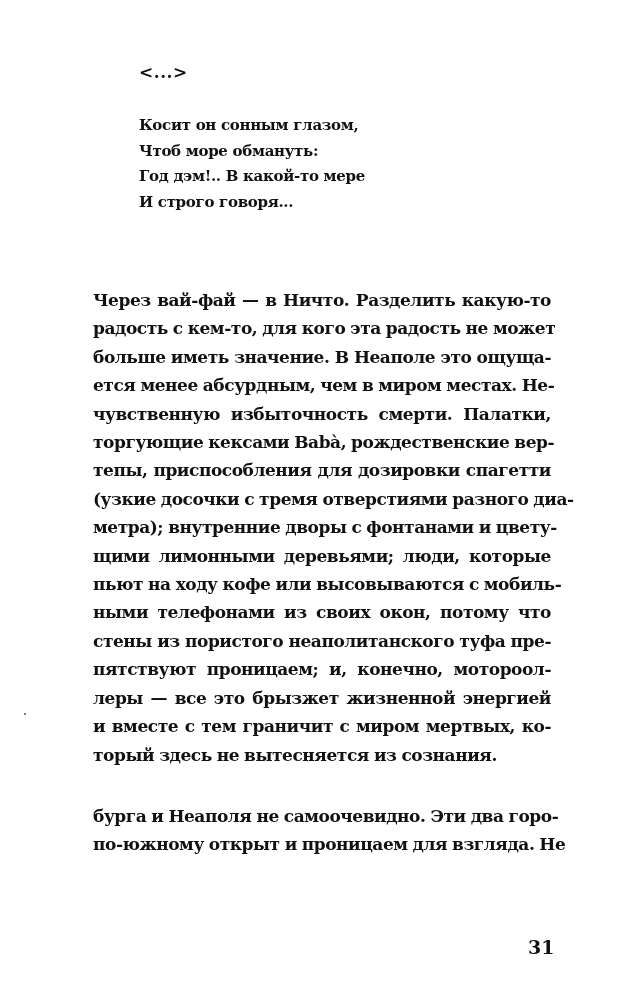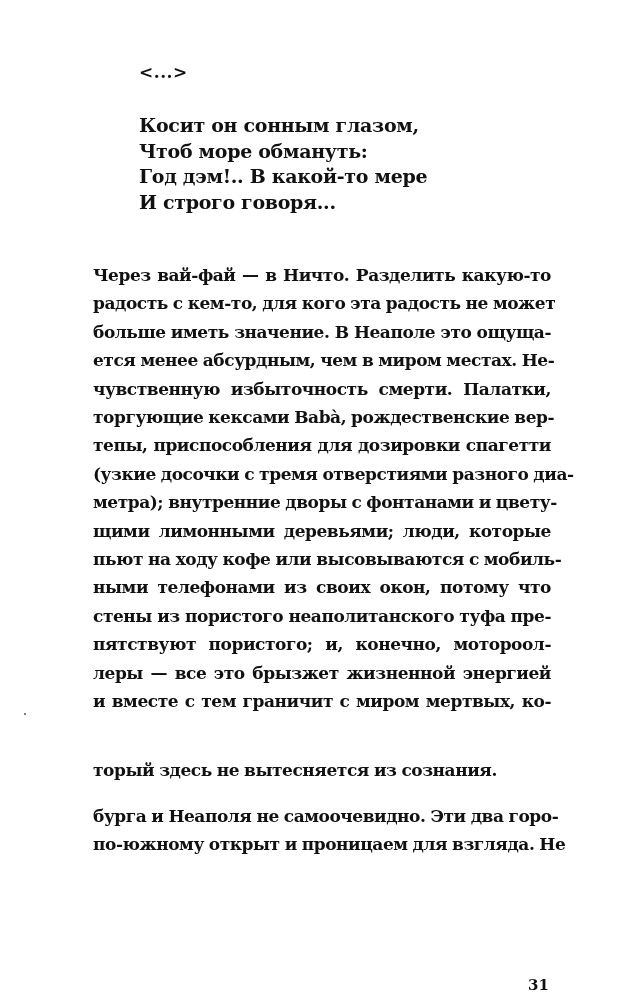--- a/index.html
+++ b/index.html
@@ -26,21 +26,21 @@
       left: 139px;
       top: 62px;
       font-size: 17px;
       font-weight: bold;
       letter-spacing: 0.5px;
     }
     .poem {
       position: absolute;
       left: 139px;
       top: 113px;
-      font-size: 19px;
+      font-size: 15px;
       font-weight: bold;
       line-height: 25.5px;
       letter-spacing: -0.3px;
     }
     .poem .line { display: block; white-space: nowrap; }
     .para {
       position: absolute;
       left: 93px;
       width: 458px;
       font-size: 17px;
@@ -51,30 +51,29 @@
     }
     .para .line {
       display: block;
       white-space: nowrap;
       text-align: justify;
       text-align-last: justify;
       overflow: visible;
     }
     .para .line.last {
       text-align-last: left;
-      margin-top: 40px;
     }
-    .para1 { top: 261px; }
+    .para1 { top: 286px; }
     .para2 { top: 802px; }
     .italic { }
     .page-number {
       position: absolute;
       left: 528px;
-      top: 976px;
-      font-size: 15px;
+      top: 936px;
+      font-size: 19px;
       font-weight: bold;
     }
     .speck {
       position: absolute;
       left: 24px;
       top: 713px;
       width: 2px;
       height: 2px;
       border-radius: 1px;
       background: #555555;
@@ -101,21 +100,21 @@
     <span class="line">ется менее абсурдным, чем в миром местах. Не-</span>
     <span class="line">чувственную избыточность смерти. Палатки,</span>
     <span class="line"><span>торгующие кексами </span><span class="italic">Babà</span><span>, рождественские вер-</span></span>
     <span class="line">тепы, приспособления для дозировки спагетти</span>
     <span class="line">(узкие досочки с тремя отверстиями разного диа-</span>
     <span class="line">метра); внутренние дворы с фонтанами и цвету-</span>
     <span class="line">щими лимонными деревьями; люди, которые</span>
     <span class="line">пьют на ходу кофе или высовываются с мобиль-</span>
     <span class="line">ными телефонами из своих окон, потому что</span>
     <span class="line">стены из пористого неаполитанского туфа пре-</span>
-    <span class="line">пятствуют пористого; и, конечно, мотороол-</span>
+    <span class="line">пятствуют проницаем; и, конечно, мотороол-</span>
     <span class="line">леры — все это брызжет жизненной энергией</span>
     <span class="line">и вместе с тем граничит с миром мертвых, ко-</span>
     <span class="line last">торый здесь не вытесняется из сознания.</span>
   </div>
 
   <div class="para para2">
     <span class="line">бурга и Неаполя не самоочевидно. Эти два горо-</span>
     <span class="line">по-южному открыт и проницаем для взгляда. Не</span>
   </div>
 

